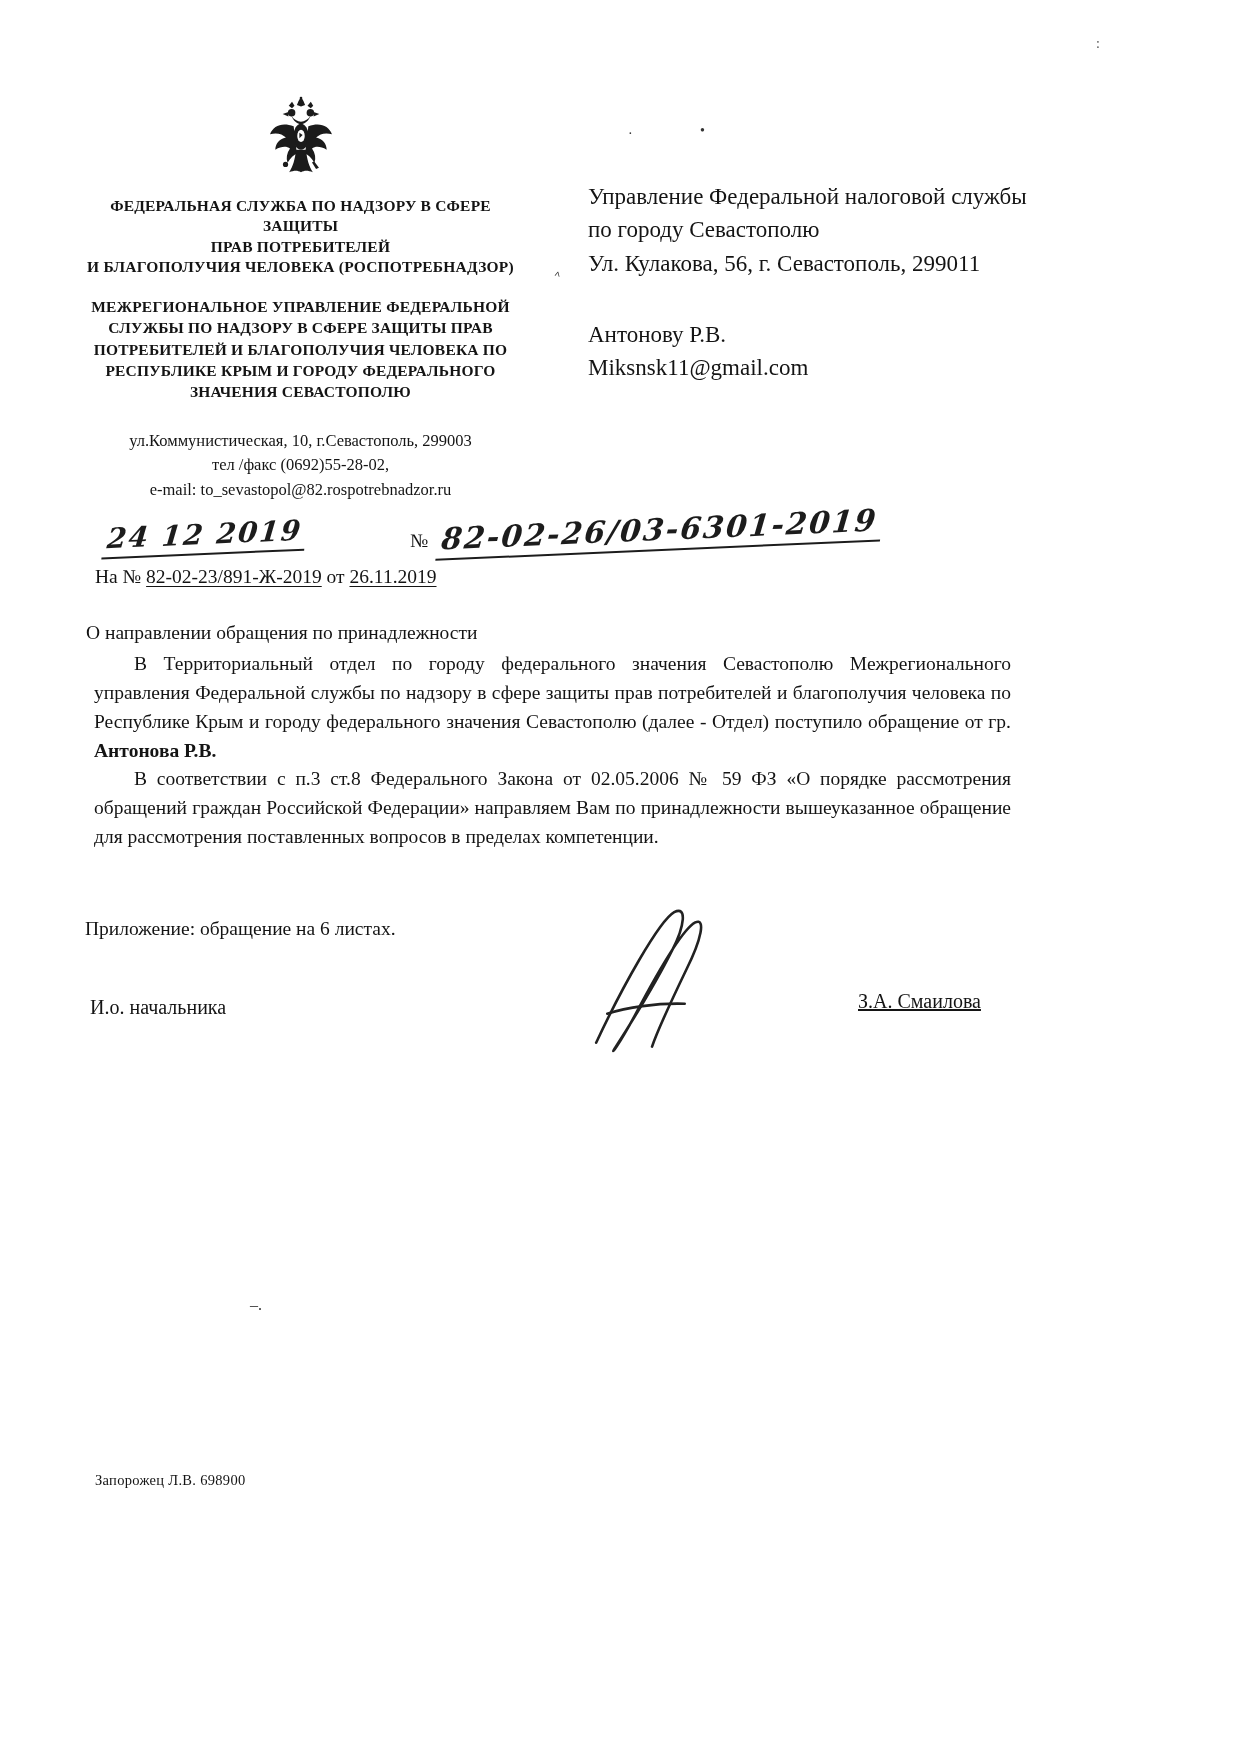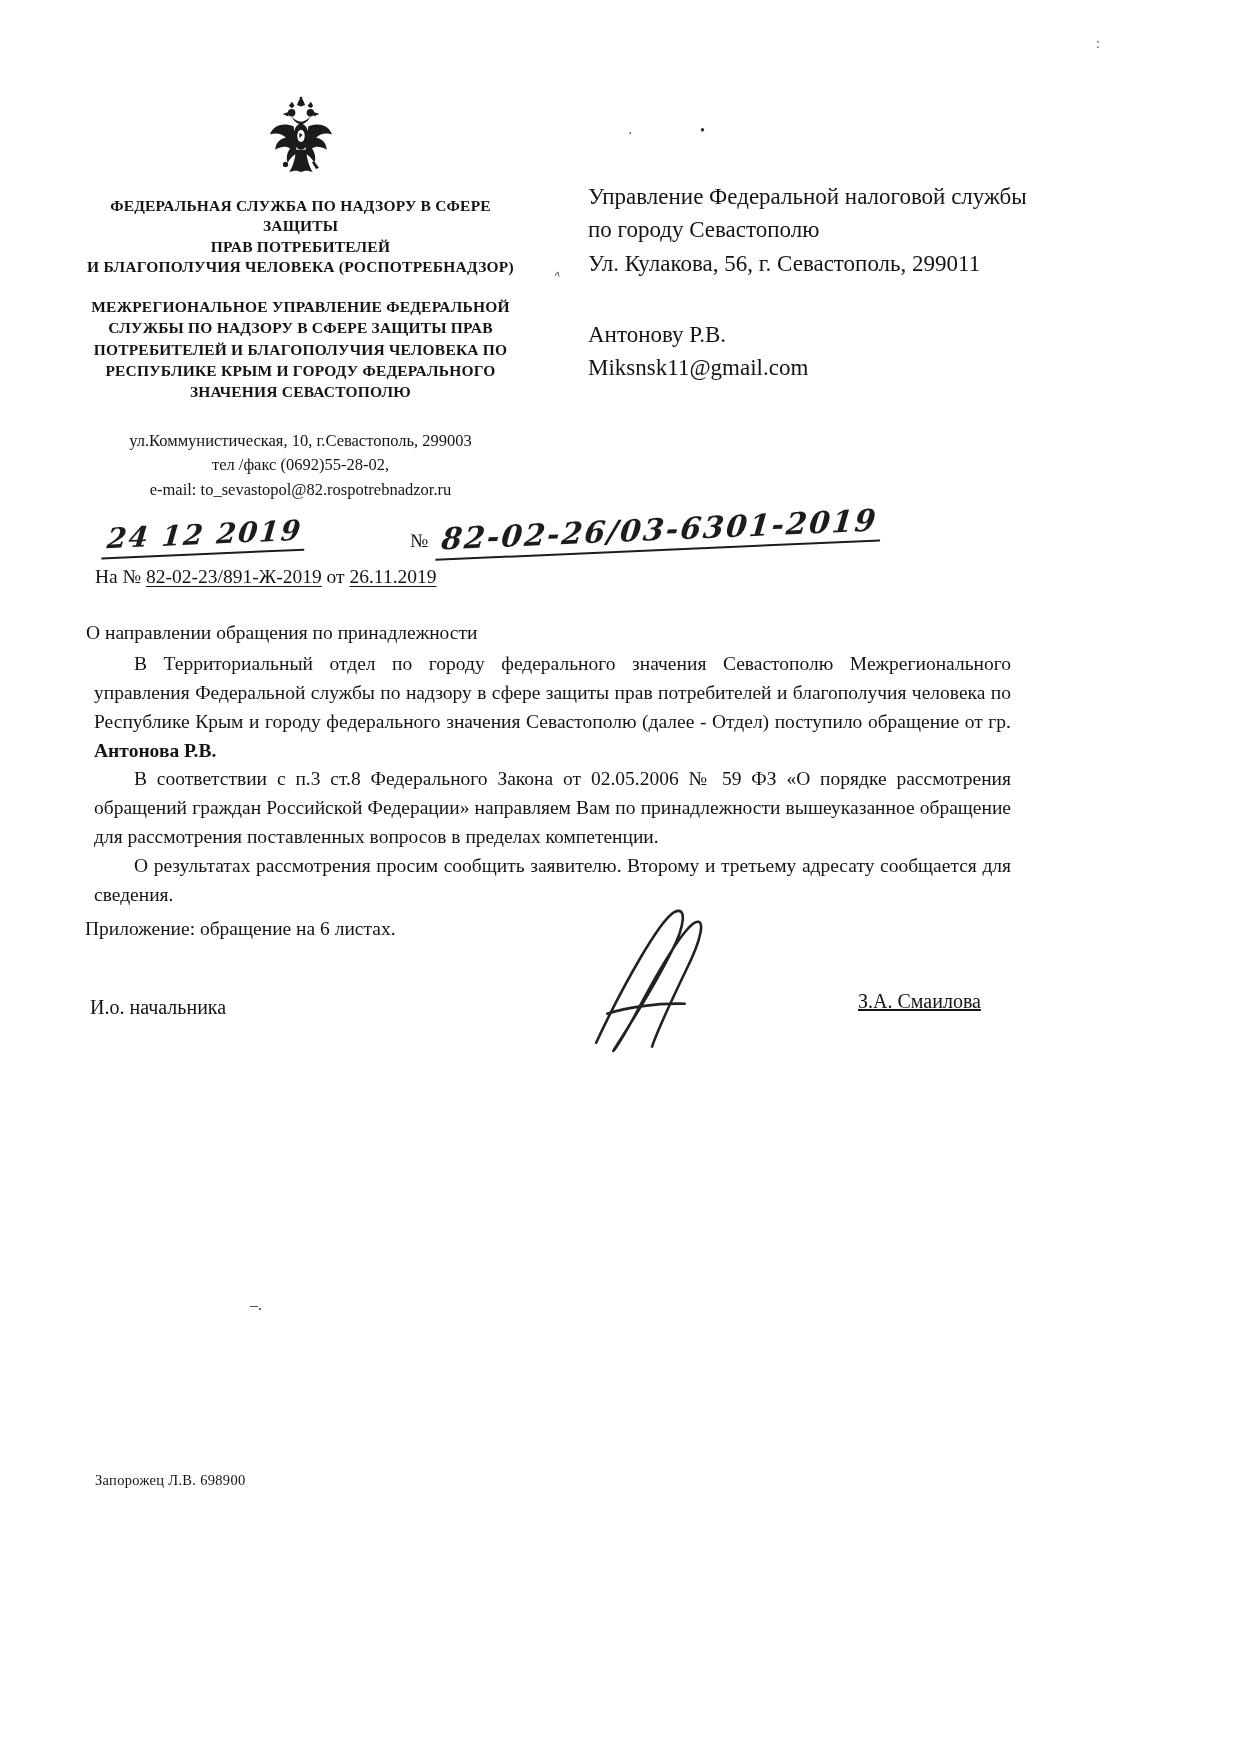--- a/index.html
+++ b/index.html
@@ -161,21 +161,20 @@
     <span class="u">82-02-23/891-Ж-2019</span>
     <span>от</span>
     <span class="u">26.11.2019</span>
   </div>
 
   <div class="subject">О направлении обращения по принадлежности</div>
 
   <div class="body-text">
     <p><span>В Территориальный отдел по городу федерального значения Севастополю Межрегионального управления Федеральной службы по надзору в сфере защиты прав потребителей и благополучия человека  по Республике Крым и городу федерального значения Севастополю (далее - Отдел) поступило обращение от гр. </span><span class="b">Антонова Р.В.</span></p>
     <p>В соответствии с п.3 ст.8 Федерального Закона от 02.05.2006 № 59 ФЗ «О порядке рассмотрения обращений граждан Российской Федерации» направляем Вам по принадлежности вышеуказанное обращение для рассмотрения  поставленных вопросов в пределах компетенции.</p>
-    <p>О результатах рассмотрения просим сообщить заявителю. Второму  и третьему адресату сообщается для сведения.</p>
   </div>
 
   <div class="attachment">Приложение: обращение на 6 листах.</div>
 
   <div class="sig-position">И.о. начальника</div>
 
   <span class="sig-scribble">
     <svg width="150" height="160" viewBox="0 0 150 160" aria-hidden="true">
       <g fill="none" stroke="#222222" stroke-width="2.6" stroke-linecap="round">
         <path d="M28 150 C 48 92, 78 22, 92 12 C 104 4, 104 24, 94 50 C 82 82, 60 128, 48 152 C 42 164, 50 152, 64 118 C 80 78, 102 28, 114 20 C 124 14, 122 36, 110 68 C 100 96, 88 130, 84 148"></path>

